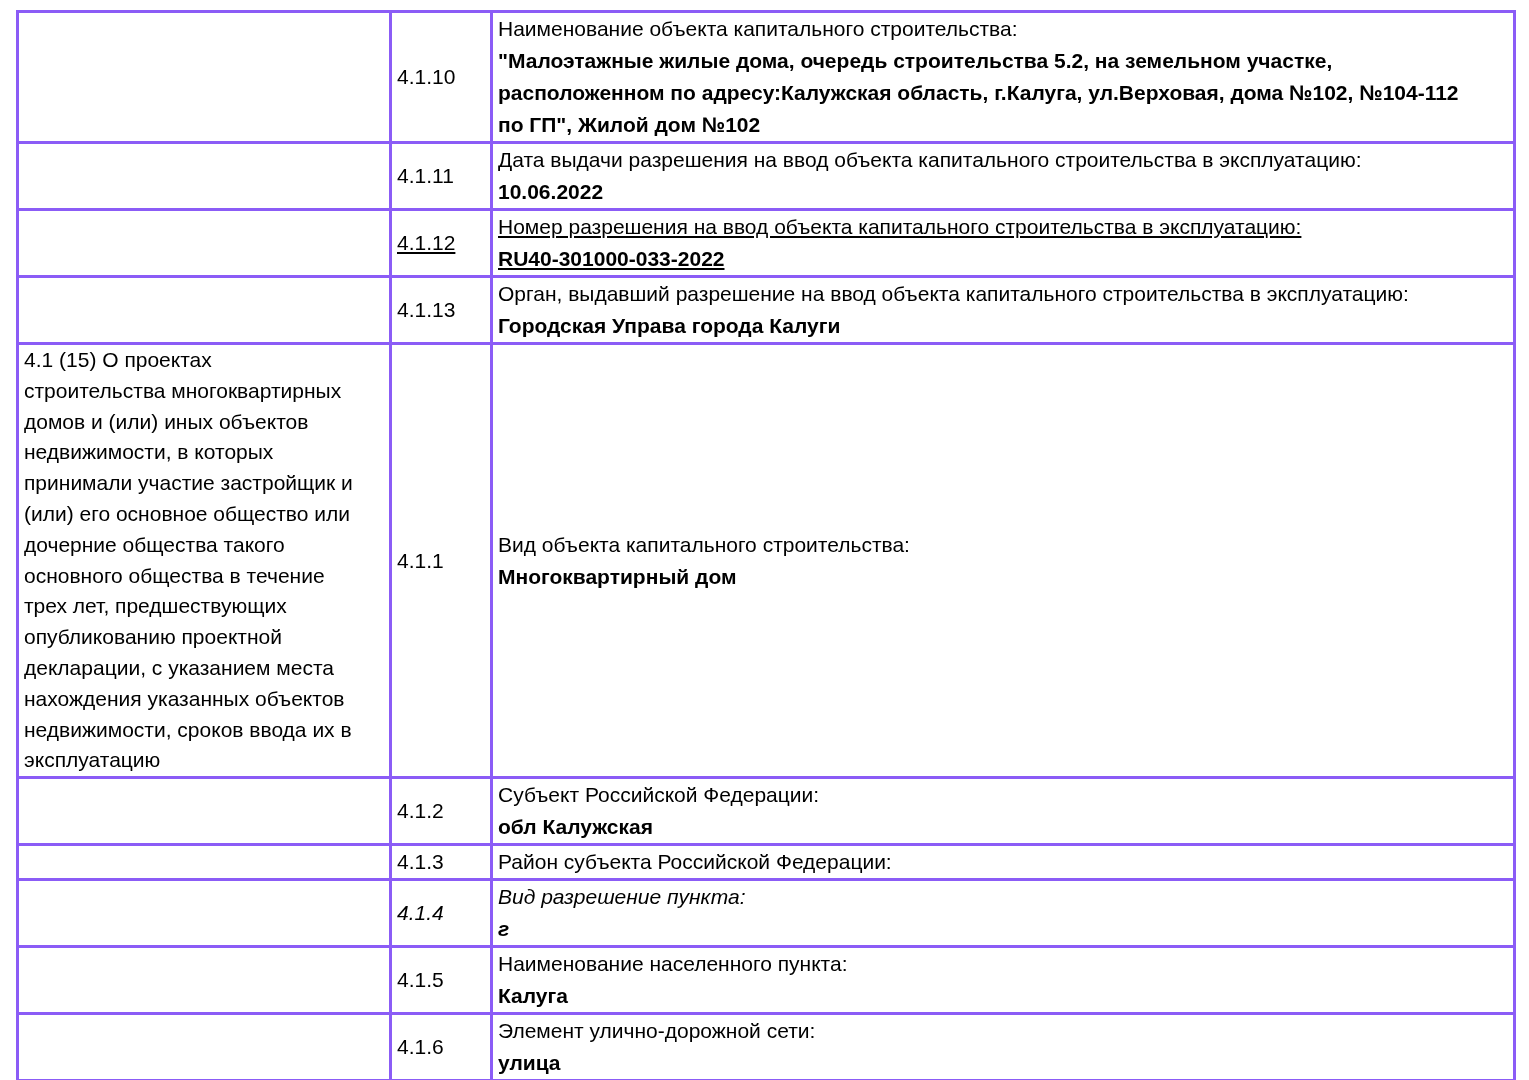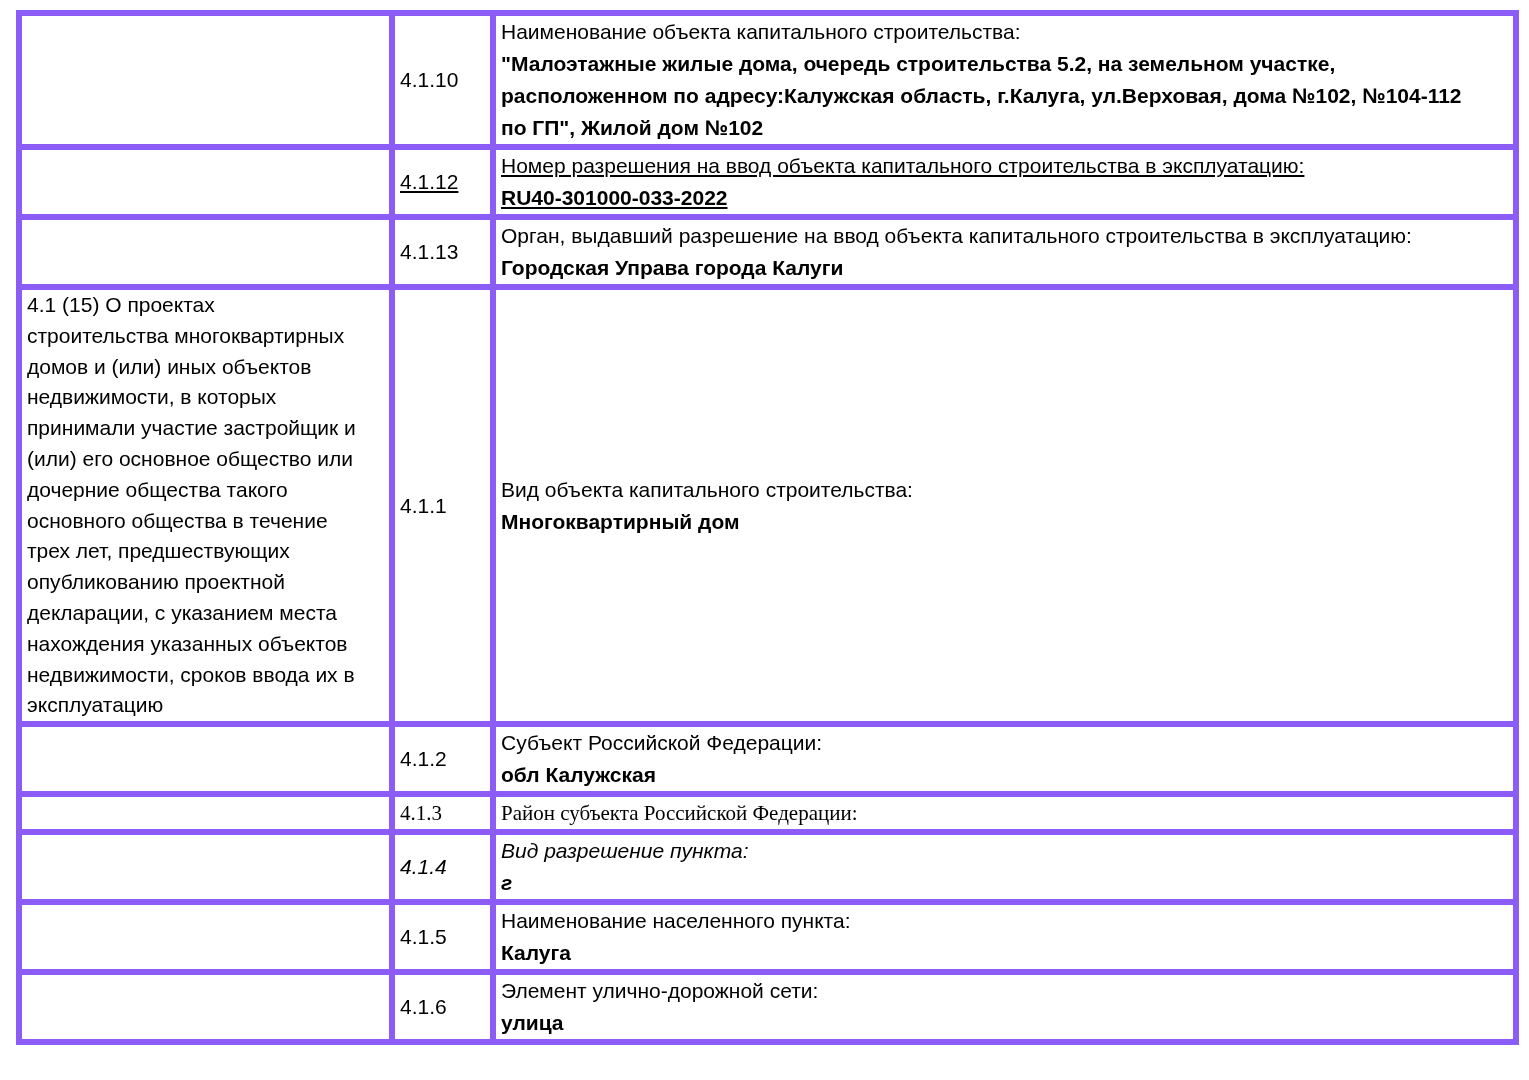--- a/index.html
+++ b/index.html
@@ -15,21 +15,21 @@
     font-family: "Liberation Sans", "DejaVu Sans", sans-serif;
     color: #000000;
   }
   table.decl {
     border-collapse: collapse;
     table-layout: fixed;
     margin: 10px 0 0 16px;
     width: 1497px;
   }
   table.decl td {
-    border: 6px solid #8b5cf6;
+    border: 3px solid #8b5cf6;
     padding: 0 5px;
     vertical-align: middle;
     overflow: hidden;
     font-size: 21px;
   }
   td.c-section {
     vertical-align: top;
     padding: 1px 2px 1px 3px;
     margin-left: 21px;
   }
@@ -45,21 +45,21 @@
     font-weight: 700;
     line-height: 32px;
     white-space: pre-line;
   }
   tr.r1  { height: 130px; }
   tr.r2  { height: 65px;  }
   tr.r3  { height: 65px; text-decoration: underline;  }
   tr.r4  { height: 65px; border-radius: 12px;  }
   tr.r5  { height: 431px; }
   tr.r6  { height: 63px;  }
-  tr.r7  { height: 34px; font-family: Liberation Serif, serif;  }
+  tr.r7  { height: 34px;  }
   tr.r8  { height: 64px; font-style: italic;  }
   tr.r9  { height: 66px; padding-left: 32px;  }
   tr.r10 { height: 65px; padding-left: 20px;  }
 </style>
 </head>
 <body>
 
 <table class="decl">
   <colgroup>
     <col style="width:373px">
@@ -74,20 +74,32 @@
       <td class="c-num">
           <div class="num-text">4.1.10</div>
         </td>
       <td class="c-content">
         <div class="field-label">Наименование объекта капитального строительства:</div>
         <div class="field-value">"Малоэтажные жилые дома, очередь строительства 5.2, на земельном участке,
 расположенном по адресу:Калужская область, г.Калуга, ул.Верховая, дома №102, №104-112
 по ГП", Жилой дом №102</div>
       </td>
     </tr>
+    <tr class="r2">
+      <td class="c-section">
+          <div class="section-text"></div>
+        </td>
+      <td class="c-num">
+          <div class="num-text">4.1.11</div>
+        </td>
+      <td class="c-content">
+        <div class="field-label">Дата выдачи разрешения на ввод объекта капитального строительства в эксплуатацию:</div>
+        <div class="field-value">10.06.2022</div>
+      </td>
+    </tr>
     <tr class="r3">
       <td class="c-section">
           <div class="section-text"></div>
         </td>
       <td class="c-num">
           <div class="num-text">4.1.12</div>
         </td>
       <td class="c-content">
         <div class="field-label">Номер разрешения на ввод объекта капитального строительства в эксплуатацию:</div>
         <div class="field-value">RU40-301000-033-2022</div>

